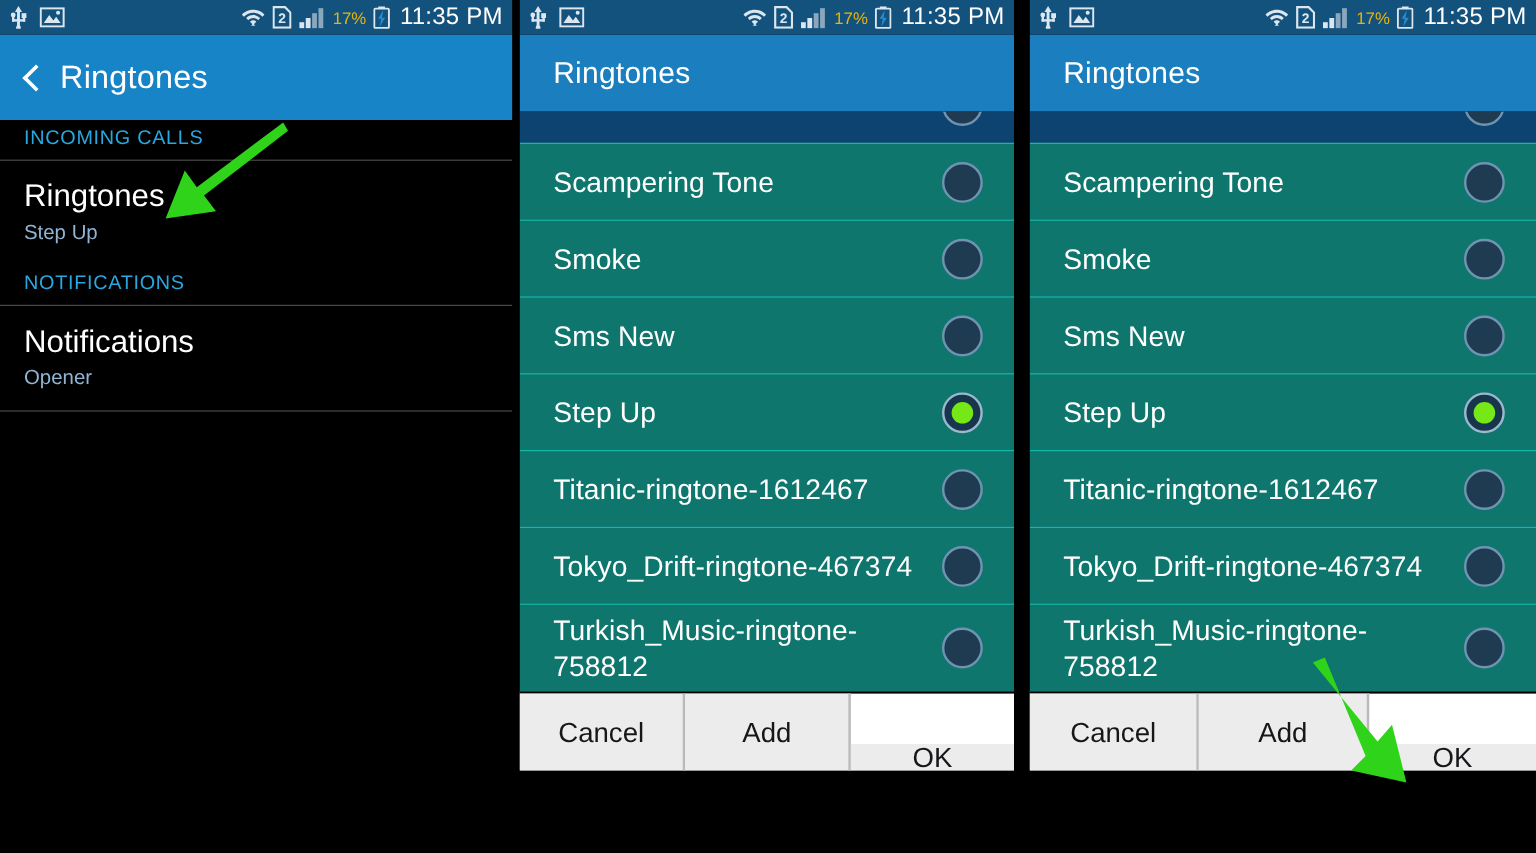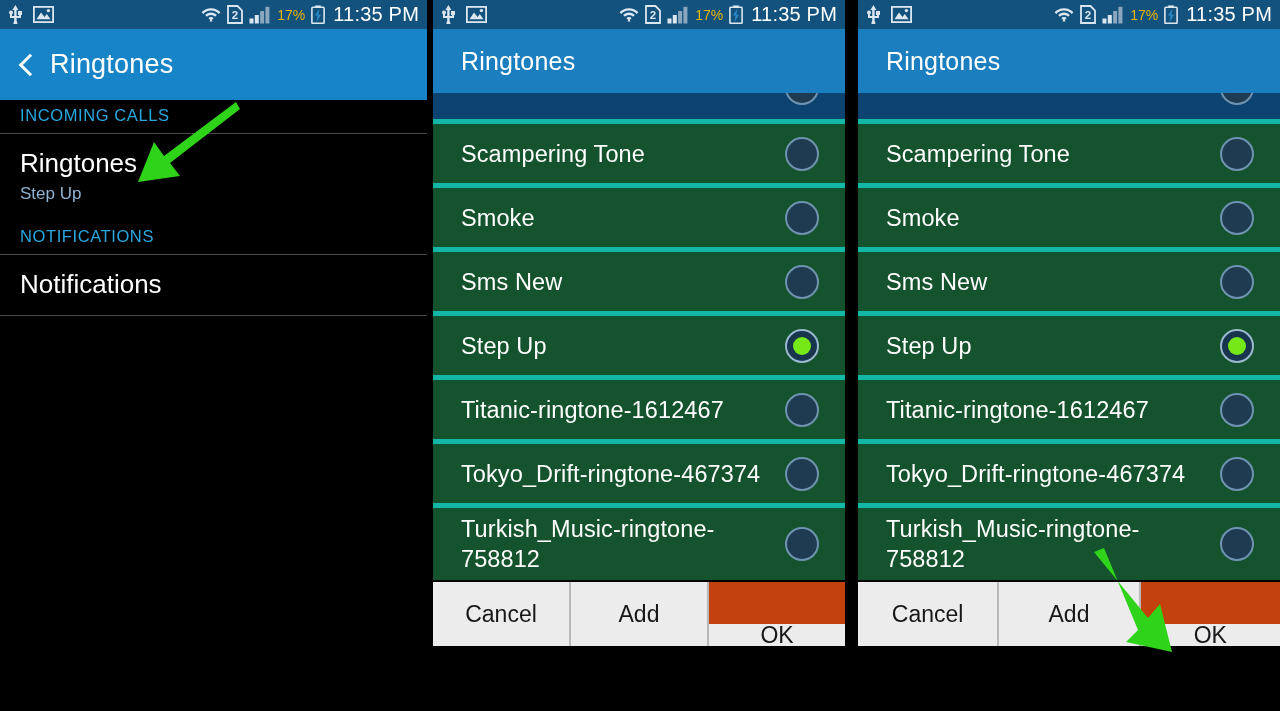--- a/index.html
+++ b/index.html
@@ -145,22 +145,22 @@
     position: relative;
     overflow: hidden;
   }
   .row {
     position: relative;
     display: flex;
     align-items: center;
     min-height: 64px;
     box-sizing: border-box;
     padding: 6px 16px 6px 28px;
-    background: #14532d;
-    border-top: 5px solid #14b8a6;
+    background: #0f766e;
+    border-top: 1px solid #14b8a6;
   }
   .row.partial {
     min-height: 26px;
     height: 26px;
     padding-top: 0;
     padding-bottom: 0;
     overflow: hidden;
     border-top: none;
     background: #0d4371;
     align-items: flex-start;
@@ -202,21 +202,21 @@
     width: 18px;
     height: 18px;
     border-radius: 50%;
     background: #76e817;
   }
 
   
   .dlg-buttons {
     display: flex;
     height: 64px;
-    background: #c2410c;
+    background: #ffffff;
     border-top: 2px solid #000;
   }
   .dlg-btn {
     flex: 1 1 0;
     background: #ececec;
     color: #17171a;
     font-size: 23px;
     display: flex;
     align-items: center;
     justify-content: center;
@@ -310,20 +310,21 @@
       <div class="sec-header">INCOMING CALLS</div>
       <div class="hr"></div>
       <div class="setting-row">
         <div class="setting-title">Ringtones</div>
         <div class="setting-sub">Step Up</div>
       </div>
       <div class="sec-header">NOTIFICATIONS</div>
       <div class="hr"></div>
       <div class="setting-row">
         <div class="setting-title">Notifications</div>
+        <div class="setting-sub">Opener</div>
       </div>
       <div class="hr"></div>
     </div>
 
     <svg class="arrow" id="arrow-left" viewBox="0 0 122 88">
       <path d="M118 4 L46 58 L36 44 L20 84 L62 78 L52 65 L122 11 Z" fill="#2fd41a"></path>
     </svg>
   </div>
 
   <div class="panel" id="panel-mid">

